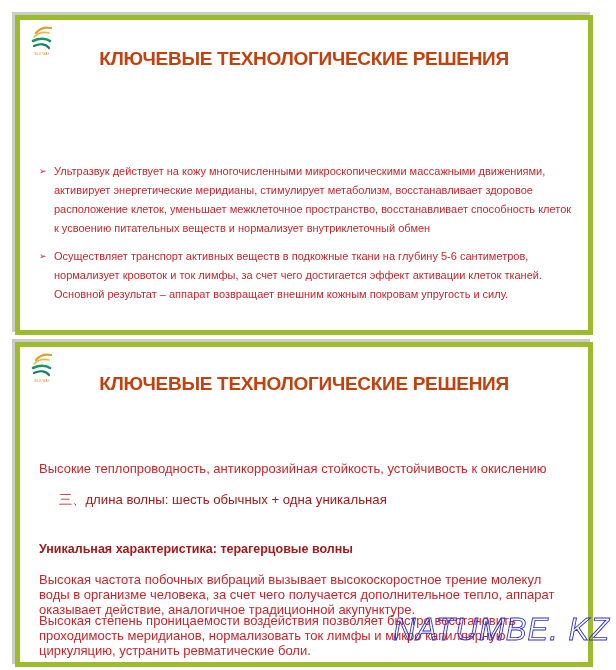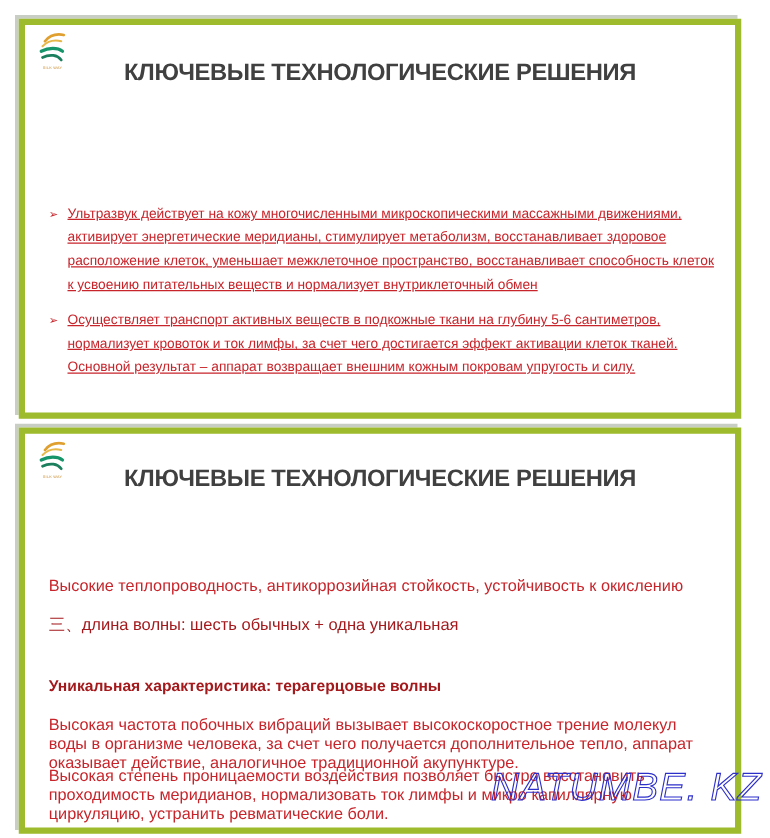--- a/index.html
+++ b/index.html
@@ -26,21 +26,21 @@
     width: 24px; height: 32px;
   }
   .logo svg { display: block; }
   .logo-text {
     position: absolute; left: 0; top: 26px; width: 24px;
     font-size: 3px; color: #c98a2a; text-align: center; letter-spacing: 0.2px;
   }
   .slide-title {
     position: absolute; left: 0; right: 0;
     text-align: center;
-    color: #404040;
+    color: #c2410c;
     font-weight: bold;
     font-size: 19px;
     letter-spacing: -0.3px;
   }
   #slide1 .slide-title { top: 28px; }
   #slide2 .slide-title { top: 26px; }
 
   .heading {
     position: absolute; left: 19px;
     color: #a3191c;
@@ -50,21 +50,21 @@
   .bullet-item {
     position: absolute; left: 19px; right: 10px;
     color: #c7252b;
     font-size: 11px;
     line-height: 19px;
   }
   .bullet-item .arrow {
     position: absolute; left: 0; top: 0;
     font-size: 9px; color: #c7252b;
   }
-  .bullet-item .btext { display: block; padding-left: 15px; text-decoration: underline; }
+  .bullet-item .btext { display: block; padding-left: 15px; }
 
   .small-note {
     position: absolute; left: 19px; right: 14px;
     color: #c7252b;
     font-size: 13px;
     line-height: 15px;
   }
   .bold-heading {
     position: absolute; left: 19px;
     color: #a3191c;
@@ -120,21 +120,21 @@
       <path d="M3 15 C9 12, 16 12, 20 15" stroke="#16956a" stroke-width="2.6" fill="none" stroke-linecap="round"></path>
       <path d="M4 20 C10 17, 16 18, 19 22" stroke="#1b7f5e" stroke-width="2.2" fill="none" stroke-linecap="round"></path>
     </svg>
     <div class="logo-text">SILK WAY</div>
   </div>
 
   <div class="slide-title">КЛЮЧЕВЫЕ ТЕХНОЛОГИЧЕСКИЕ РЕШЕНИЯ</div>
 
   <div class="small-note" style="top:114px;">Высокие теплопроводность, антикоррозийная стойкость, устойчивость к окислению</div>
 
-  <div class="heading" style="top:144px;font-size:13.2px;">三、длина волны: шесть обычных + одна уникальная</div>
+  <div class="heading" style="top:144px;font-size:13.2px;margin-left:20px;">三、длина волны: шесть обычных + одна уникальная</div>
 
   <div class="bold-heading" style="top:195px;">Уникальная характеристика: терагерцовые волны</div>
 
   <div class="small-note" style="top:266px;">Высокая степень проницаемости воздействия позволяет быстро восстановить проходимость меридианов, нормализовать ток лимфы и микро капиллярную циркуляцию, устранить ревматические боли.</div>
   <div class="small-note" style="top:225px;">Высокая частота побочных вибраций вызывает высокоскоростное трение молекул воды в организме человека, за счет чего получается дополнительное тепло, аппарат оказывает действие, аналогичное традиционной акупунктуре.</div>
 </div>
 
 <div class="watermark">NATUMBE. KZ</div>
 
 </body></html>

